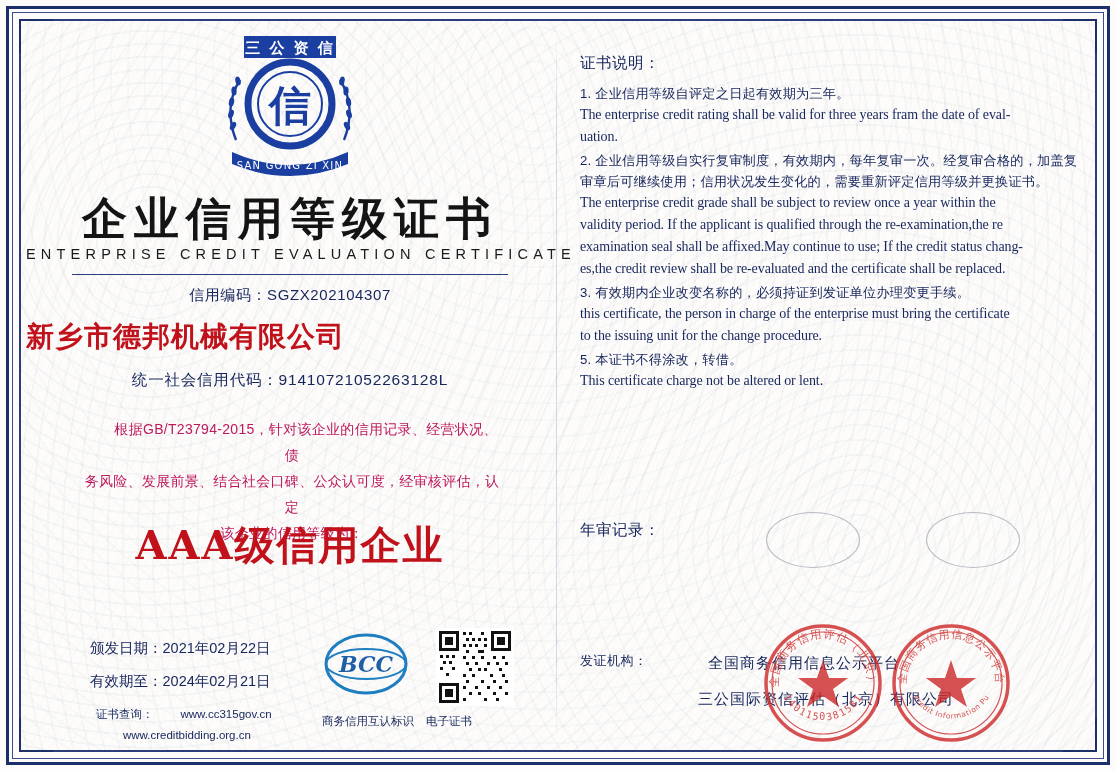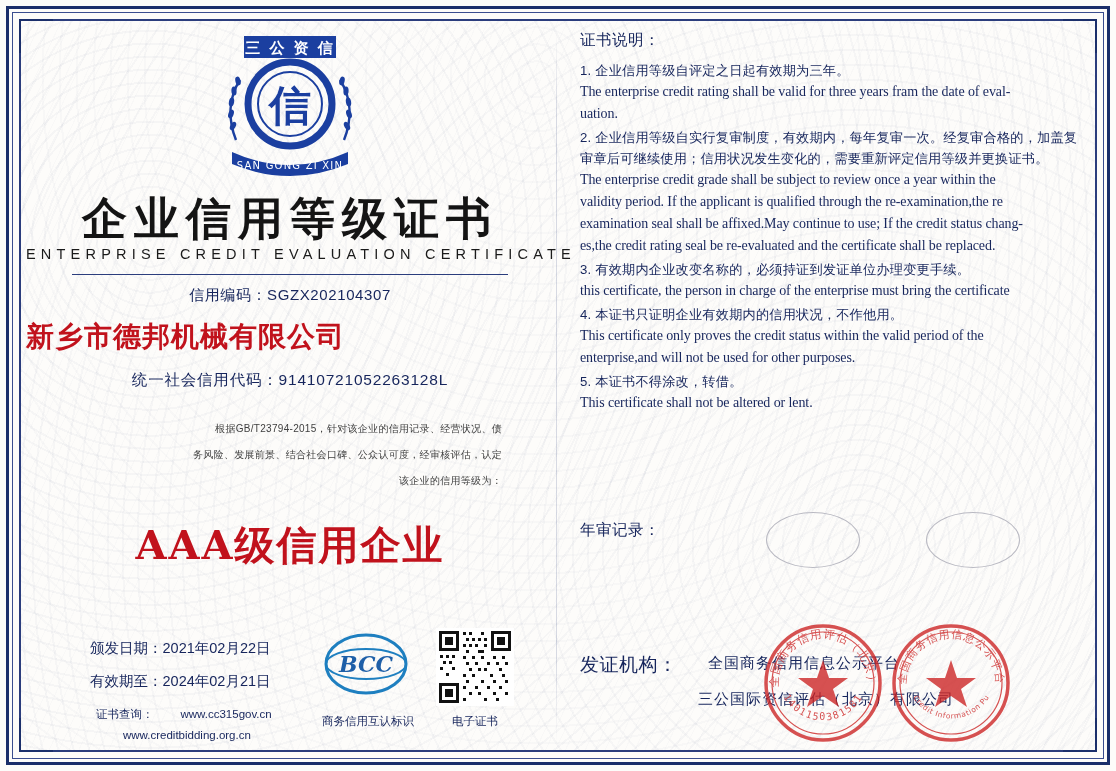--- a/index.html
+++ b/index.html
@@ -139,24 +139,24 @@
     width: 528px;
     text-align: center;
     font-size: 15.5px;
     color: #16255c;
     letter-spacing: 0.8px;
   }
   .para {
     position: absolute;
     left: 56px; top: 392px;
     width: 420px;
-    font-size: 10px;
+    font-size: 14px;
     line-height: 26px;
-    color: #404040;
-    text-align: right;
+    color: #be185d;
+    text-align: center;
     letter-spacing: 0.3px;
   }
   .para .indent { display: inline-block; width: 28px; }
   .grade {
     position: absolute;
     left: 0; top: 494px;
     width: 528px;
     text-align: center;
     font-family: "DejaVu Serif", serif;
     font-size: 40px;
@@ -201,36 +201,37 @@
   
   .qr {
     position: absolute;
     left: 410px; top: 604px;
     width: 78px; height: 78px;
   }
   .qr-cap {
     position: absolute;
     left: 400px; top: 690px;
     width: 98px;
-    text-align: center;
+    text-align: left;
     font-size: 11.5px;
     color: #16255c;
   }
 
   
   .right {
     position: absolute;
     left: 580px; top: 30px;
     width: 500px; height: 716px;
   }
   .notes-title {
     font-size: 15.5px;
     color: #16255c;
     letter-spacing: 0.5px;
     margin-bottom: 9px;
+    margin-top: 23px;
   }
   .note-cn {
     font-size: 13.2px;
     line-height: 21px;
     color: #16255c;
     margin: 3px 0 1px 0;
     letter-spacing: 0.2px;
   }
   .note-en {
     font-family: Liberation Serif, serif;
@@ -253,21 +254,21 @@
     width: 92px; height: 54px;
     border: 1px solid #b9b9c2;
     border-radius: 50%;
   }
   .ring.r1 { left: 186px; top: 482px; }
   .ring.r2 { left: 346px; top: 482px; }
 
   .issuer {
     position: absolute;
     left: 0; top: 622px;
-    font-size: 19px;
+    font-size: 13px;
     color: #16255c;
     letter-spacing: 0.5px;
   }
   .issuer-line1 {
     position: absolute;
     left: 128px; top: 624px;
     font-size: 15px;
     color: #16255c;
     letter-spacing: 1px;
   }
@@ -460,37 +461,33 @@
       <div class="note-cn">1. 企业信用等级自评定之日起有效期为三年。</div>
       <div class="note-en">The enterprise credit rating shall be valid for three years fram the date of eval-</div>
       <div class="note-en">uation.</div>
     </div>
 
     <div>
       <div class="note-cn">2. 企业信用等级自实行复审制度，有效期内，每年复审一次。经复审合格的，加盖复审章后可继续使用；信用状况发生变化的，需要重新评定信用等级并更换证书。</div>
       <div class="note-en">The enterprise credit grade shall be subject to review once a year within the</div>
       <div class="note-en">validity period. If the applicant is qualified through the re-examination,the re</div>
       <div class="note-en">examination seal shall be affixed.May continue to use; If the credit status chang-</div>
-      <div class="note-en">es,the credit rating seal be re-evaluated and the certificate shall be replaced.</div>
+      <div class="note-en">es,the credit review shall be re-evaluated and the certificate shall be replaced.</div>
     </div>
 
     <div>
       <div class="note-cn">3. 有效期内企业改变名称的，必须持证到发证单位办理变更手续。</div>
       <div class="note-en">this certificate, the person in charge of the enterprise must bring the certificate</div>
-    </div>
-
-    <div>
-      <div class="note-cn">4. 本证书只证明企业有效期内的信用状况，不作他用。</div>
-      <div class="note-en">This certificate only proves the credit status within the valid period of the</div>
-      <div class="note-en">enterprise,and will not be used for other purposes.</div>
-    </div>
+      <div class="note-en">to the issuing unit for the change procedure.</div>
+    </div>
+
 
     <div>
       <div class="note-cn">5. 本证书不得涂改，转借。</div>
-      <div class="note-en">This certificate shall not be altered or lent.</div>
+      <div class="note-en">This certificate charge not be altered or lent.</div>
     </div>
 
     <div class="annual">年审记录：</div>
     <div class="ring r1"></div>
     <div class="ring r2"></div>
 
     <div class="issuer">发证机构：</div>
     <div class="issuer-line1">全国商务信用信息公示平台</div>
     <div class="issuer-line2">三公国际资信评估（北京）有限公司</div>
 

